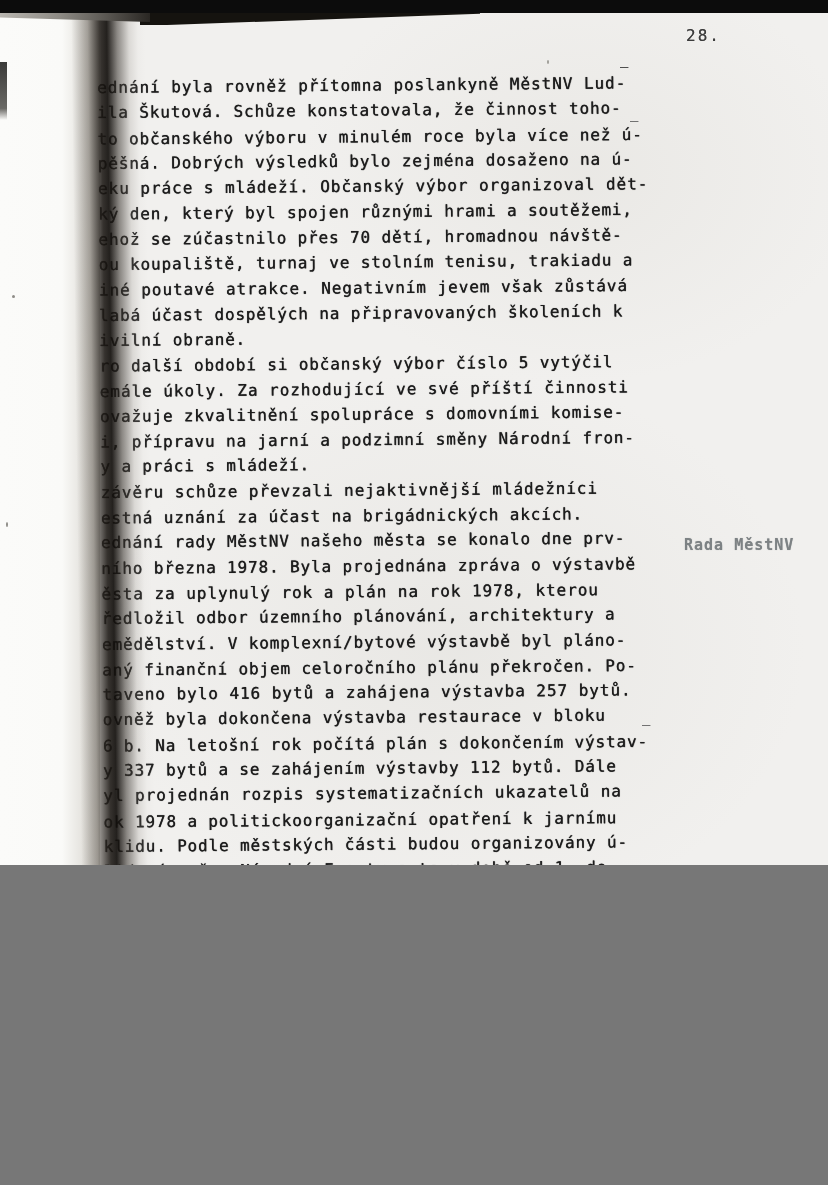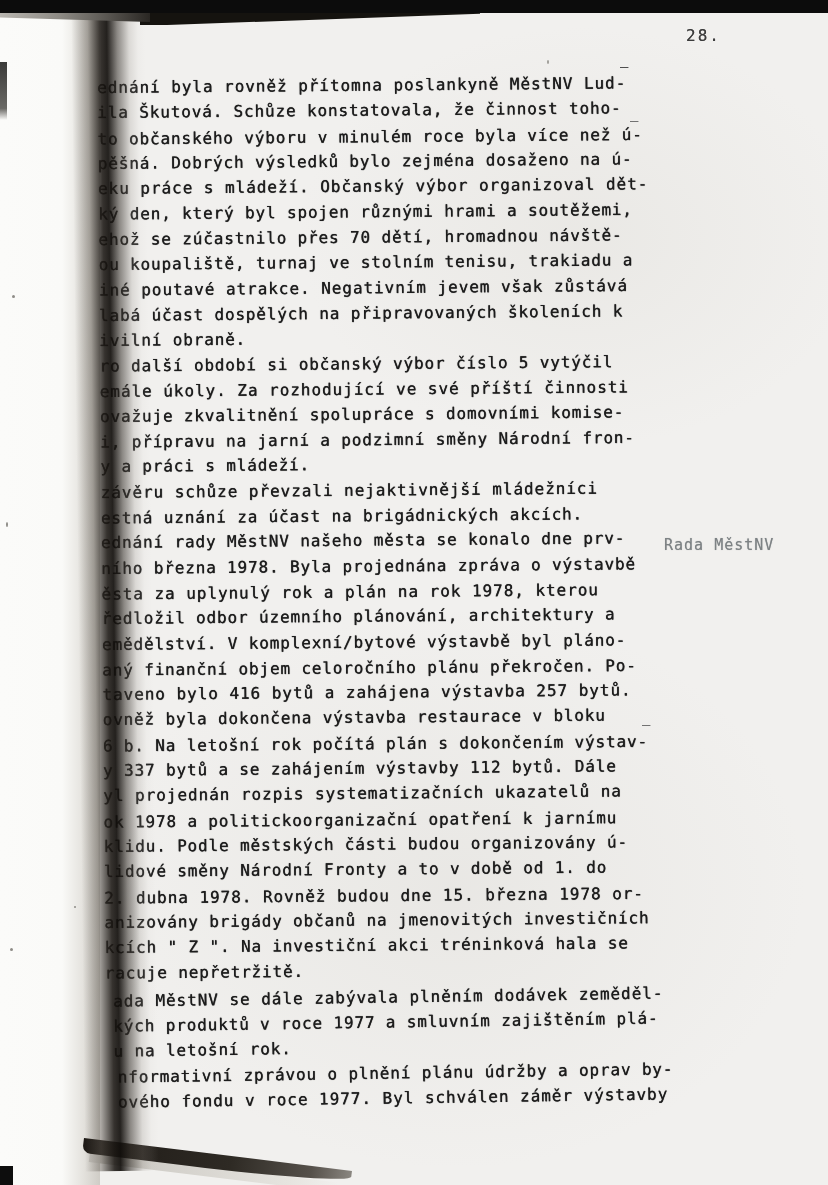--- a/index.html
+++ b/index.html
@@ -4,21 +4,21 @@
 <style>
   html, body {
     margin: 0;
     padding: 0;
     background: #777;
     font-family: "DejaVu Sans Mono", "Liberation Mono", monospace;
   }
   .scan {
     position: relative;
     width: 828px;
-    height: 1185px;
+    height: 865px;
     overflow: hidden;
     background: #ffffff;
   }
   
   .paper {
     position: absolute;
     inset: 0;
     background:
       radial-gradient(ellipse 400px 300px at 70% 20%, rgba(220,218,212,0.35), transparent 70%),
       radial-gradient(ellipse 500px 400px at 55% 75%, rgba(214,212,206,0.30), transparent 70%),
@@ -137,26 +137,27 @@
     text-shadow: 0 0 0.7px rgba(25,25,25,0.85), 0.4px 0.2px 0 rgba(35,35,35,0.45);
   }
   
   .line:nth-child(3n)   { transform: translateY(0.6px); }
   .line:nth-child(4n+1) { letter-spacing: 0.95px; }
   
   .line:nth-child(n+37) { padding-left: 8px; transform: rotate(-0.35deg) translateY(1px); }
   .line:nth-child(n+40) { padding-left: 12px; }
   .margin-note {
     position: absolute;
-    left: 664px; top: 536px;
+    left: 684px; top: 536px;
     font-size: 15px;
     letter-spacing: 1px;
     color: #7d8284;
     text-shadow: 0 0 0.8px rgba(125,130,132,0.7);
     z-index: 3;
+    font-weight: bold;
   }
   .artifact {
     position: absolute;
     font-size: 14px;
     color: #4a4a4a;
     z-index: 3;
   }
   .a1 { left: 620px; top: 58px; }
   .a2 { left: 630px; top: 112px; color: #6f6f6f; }
   .a3 { left: 642px; top: 716px; color: #6f6f6f; }

